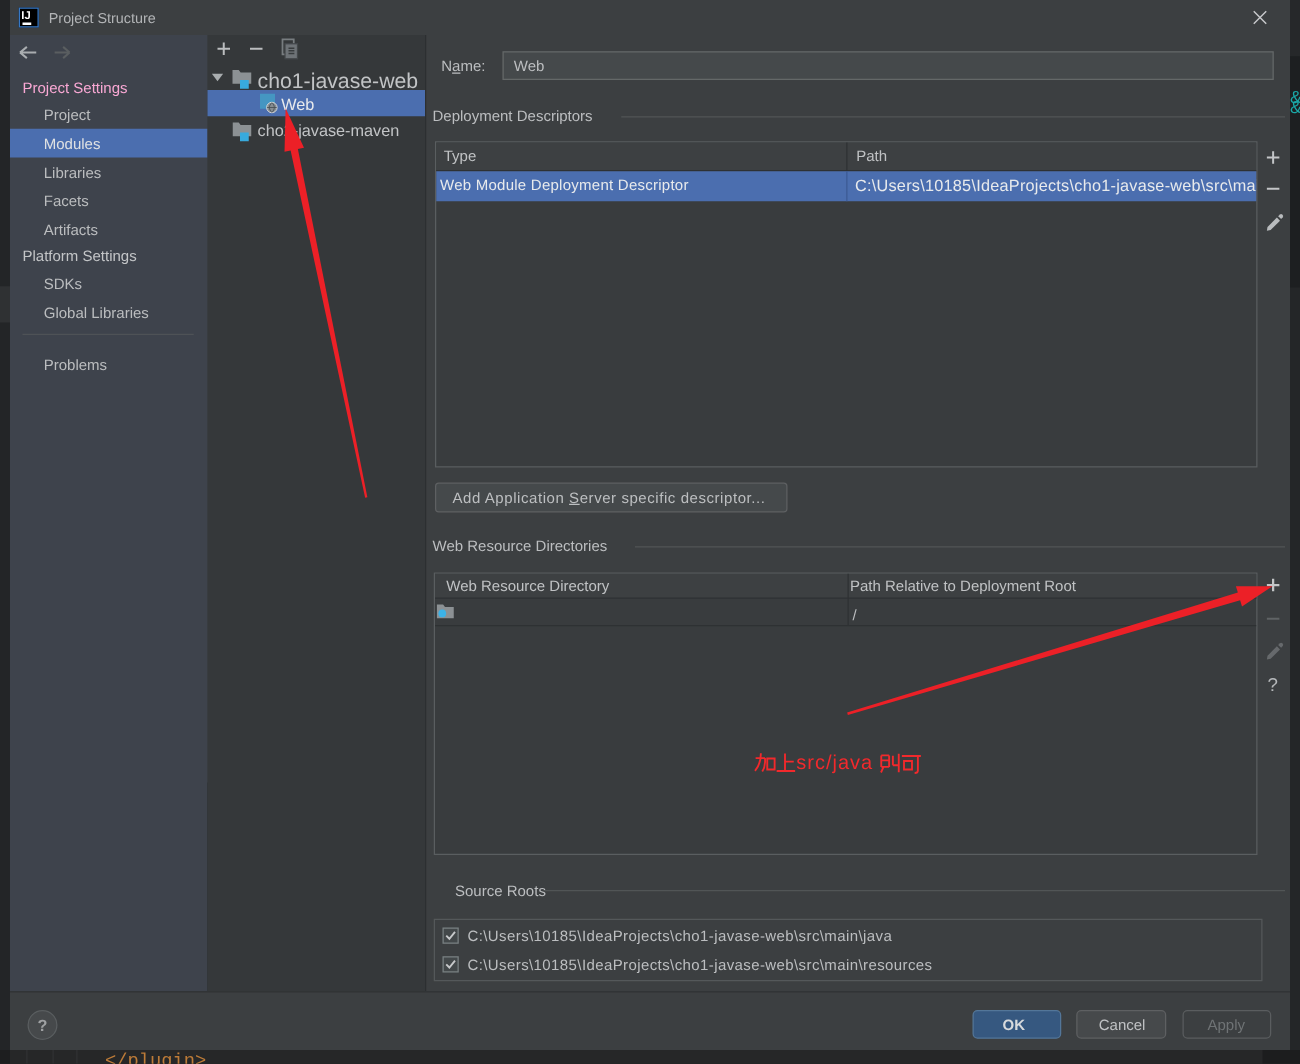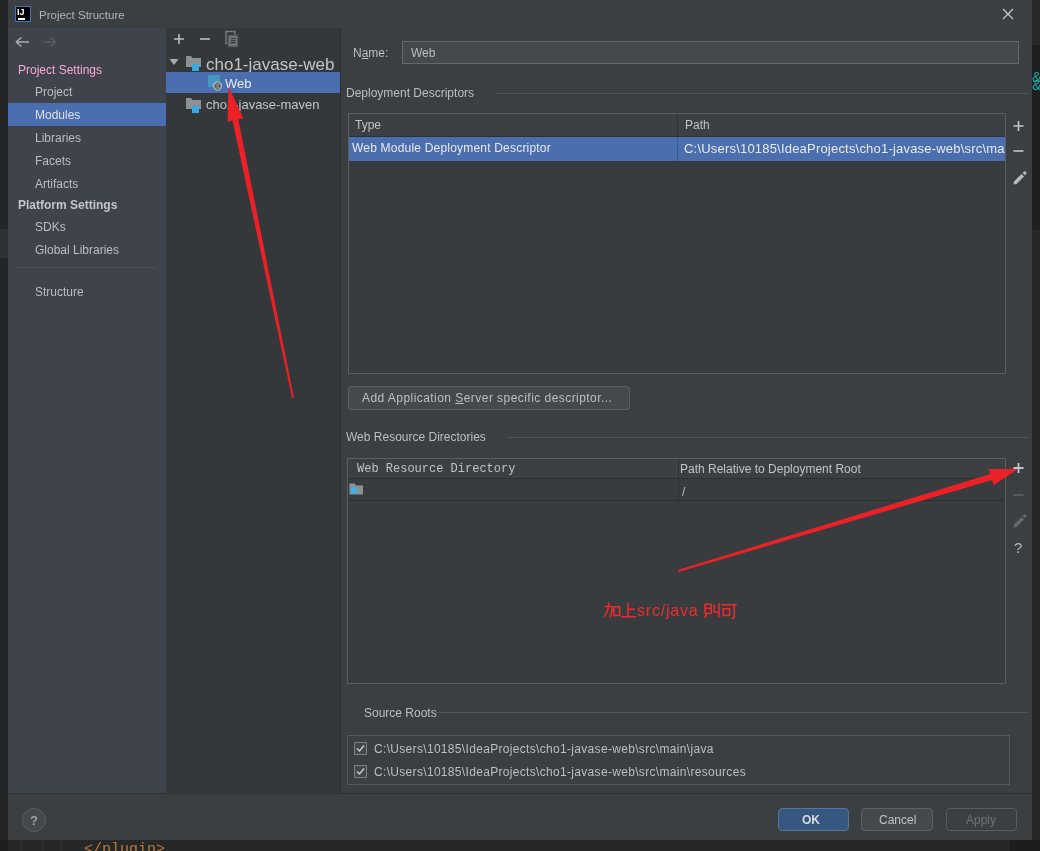--- a/index.html
+++ b/index.html
@@ -43,25 +43,25 @@
     <path d="M2 8 H15 M2 8 L7.5 3.5 M2 8 L7.5 12.5" stroke="#a9adb0" stroke-width="1.6" fill="none"></path>
     <path d="M29.7 8 H41.7 M41.7 8 L36.5 3.5 M41.7 8 L36.5 12.5" stroke="#5a5e60" stroke-width="1.6" fill="none"></path>
   </svg>
   <div class="txt" style="left:10px;top:63px;font-weight:normal;color:#f9a8d4;">Project Settings</div>
   <div class="txt" style="left:27px;top:85px;">Project</div>
   <div class="abs" style="left:0;top:103px;width:158px;height:23px;background:#4b6eaf;"></div>
   <div class="txt" style="left:27px;top:108px;color:#dfe1e3;">Modules</div>
   <div class="txt" style="left:27px;top:131px;">Libraries</div>
   <div class="txt" style="left:27px;top:154px;">Facets</div>
   <div class="txt" style="left:27px;top:177px;">Artifacts</div>
-  <div class="txt" style="left:10px;top:198px;font-weight:bold;color:#c3c5c7;">Platform Settings</div>
+  <div class="txt" style="left:10px;top:198px;font-weight:normal;color:#c3c5c7;">Platform Settings</div>
   <div class="txt" style="left:27px;top:220px;">SDKs</div>
   <div class="txt" style="left:27px;top:243px;">Global Libraries</div>
   <div class="hline" style="left:10px;top:267px;width:137px;background:#4e5256;"></div>
-  <div class="txt" style="left:27px;top:285px;">Structure</div>
+  <div class="txt" style="left:27px;top:285px;">Problems</div>
 
   <div class="abs" style="left:158px;top:28px;width:174px;height:765px;background:#35383a;"></div>
 
   <svg class="abs" style="left:162px;top:30px;" width="90" height="20">
     <path d="M9 4 V14 M4 9 H14" stroke="#bbbdbf" stroke-width="1.6"></path>
     <path d="M30 9 H40" stroke="#bbbdbf" stroke-width="1.6"></path>
     <g>
       <rect x="56" y="1.5" width="9" height="12" fill="none" stroke="#787d80" stroke-width="1.4"></rect>
       <rect x="58" y="5" width="10" height="12" fill="#6e7377" stroke="#43474a" stroke-width="1"></rect>
       <path d="M60.8 8.5 H65.5 M60.8 10.6 H65.5 M60.8 12.7 H65.5" stroke="#383c3e" stroke-width="1.2"></path>
@@ -122,21 +122,21 @@
 
   <div class="abs" style="left:340px;top:386px;width:282px;height:24px;background:#45494b;border:1px solid #5e6062;border-radius:3px;box-sizing:border-box;"></div>
   <div class="txt" style="left:354px;top:391px;color:#bdbfc1;letter-spacing:0.45px;">Add Application <span style="text-decoration:underline">S</span>erver specific descriptor...</div>
 
   <div class="txt" style="left:338px;top:430px;color:#bcbec0;">Web Resource Directories</div>
   <div class="hline" style="left:500px;top:437px;width:520px;background:#515556;"></div>
 
   <div class="abs" style="left:339px;top:458px;width:659px;height:226px;background:#393c3e;border:1px solid #5a5e60;box-sizing:border-box;"></div>
   <div class="abs" style="left:340px;top:459px;width:657px;height:20px;background:#3d4042;border-bottom:1px solid #2e3133;box-sizing:border-box;"></div>
   <div class="abs" style="left:670px;top:459px;width:1px;height:41px;background:#2e3133;"></div>
-  <div class="txt" style="left:349px;top:462px;color:#c0c2c4;font-family:Liberation Mono, monospace;">Web Resource Directory</div>
+  <div class="txt" style="left:349px;top:462px;color:#c0c2c4;">Web Resource Directory</div>
   <div class="txt" style="left:672px;top:462px;color:#c0c2c4;">Path Relative to Deployment Root</div>
   <div class="abs" style="left:340px;top:500px;width:657px;height:1px;background:#2e3133;"></div>
   <svg class="abs" style="left:341px;top:482px;" width="16" height="14">
     <path d="M0.5 1.5 h5 l1.5 2 h7 v9 h-13.5 Z" fill="#8c9194"></path>
     <circle cx="4.8" cy="8.7" r="3.1" fill="#3cb3e8"></circle>
   </svg>
   <div class="txt" style="left:674px;top:485px;color:#bcbec0;">/</div>
 
   <svg class="abs" style="left:1003px;top:460px;" width="24" height="100">
     <path d="M7.5 3 V13 M2.5 8 H12.5" stroke="#c3c5c7" stroke-width="1.8"></path>

